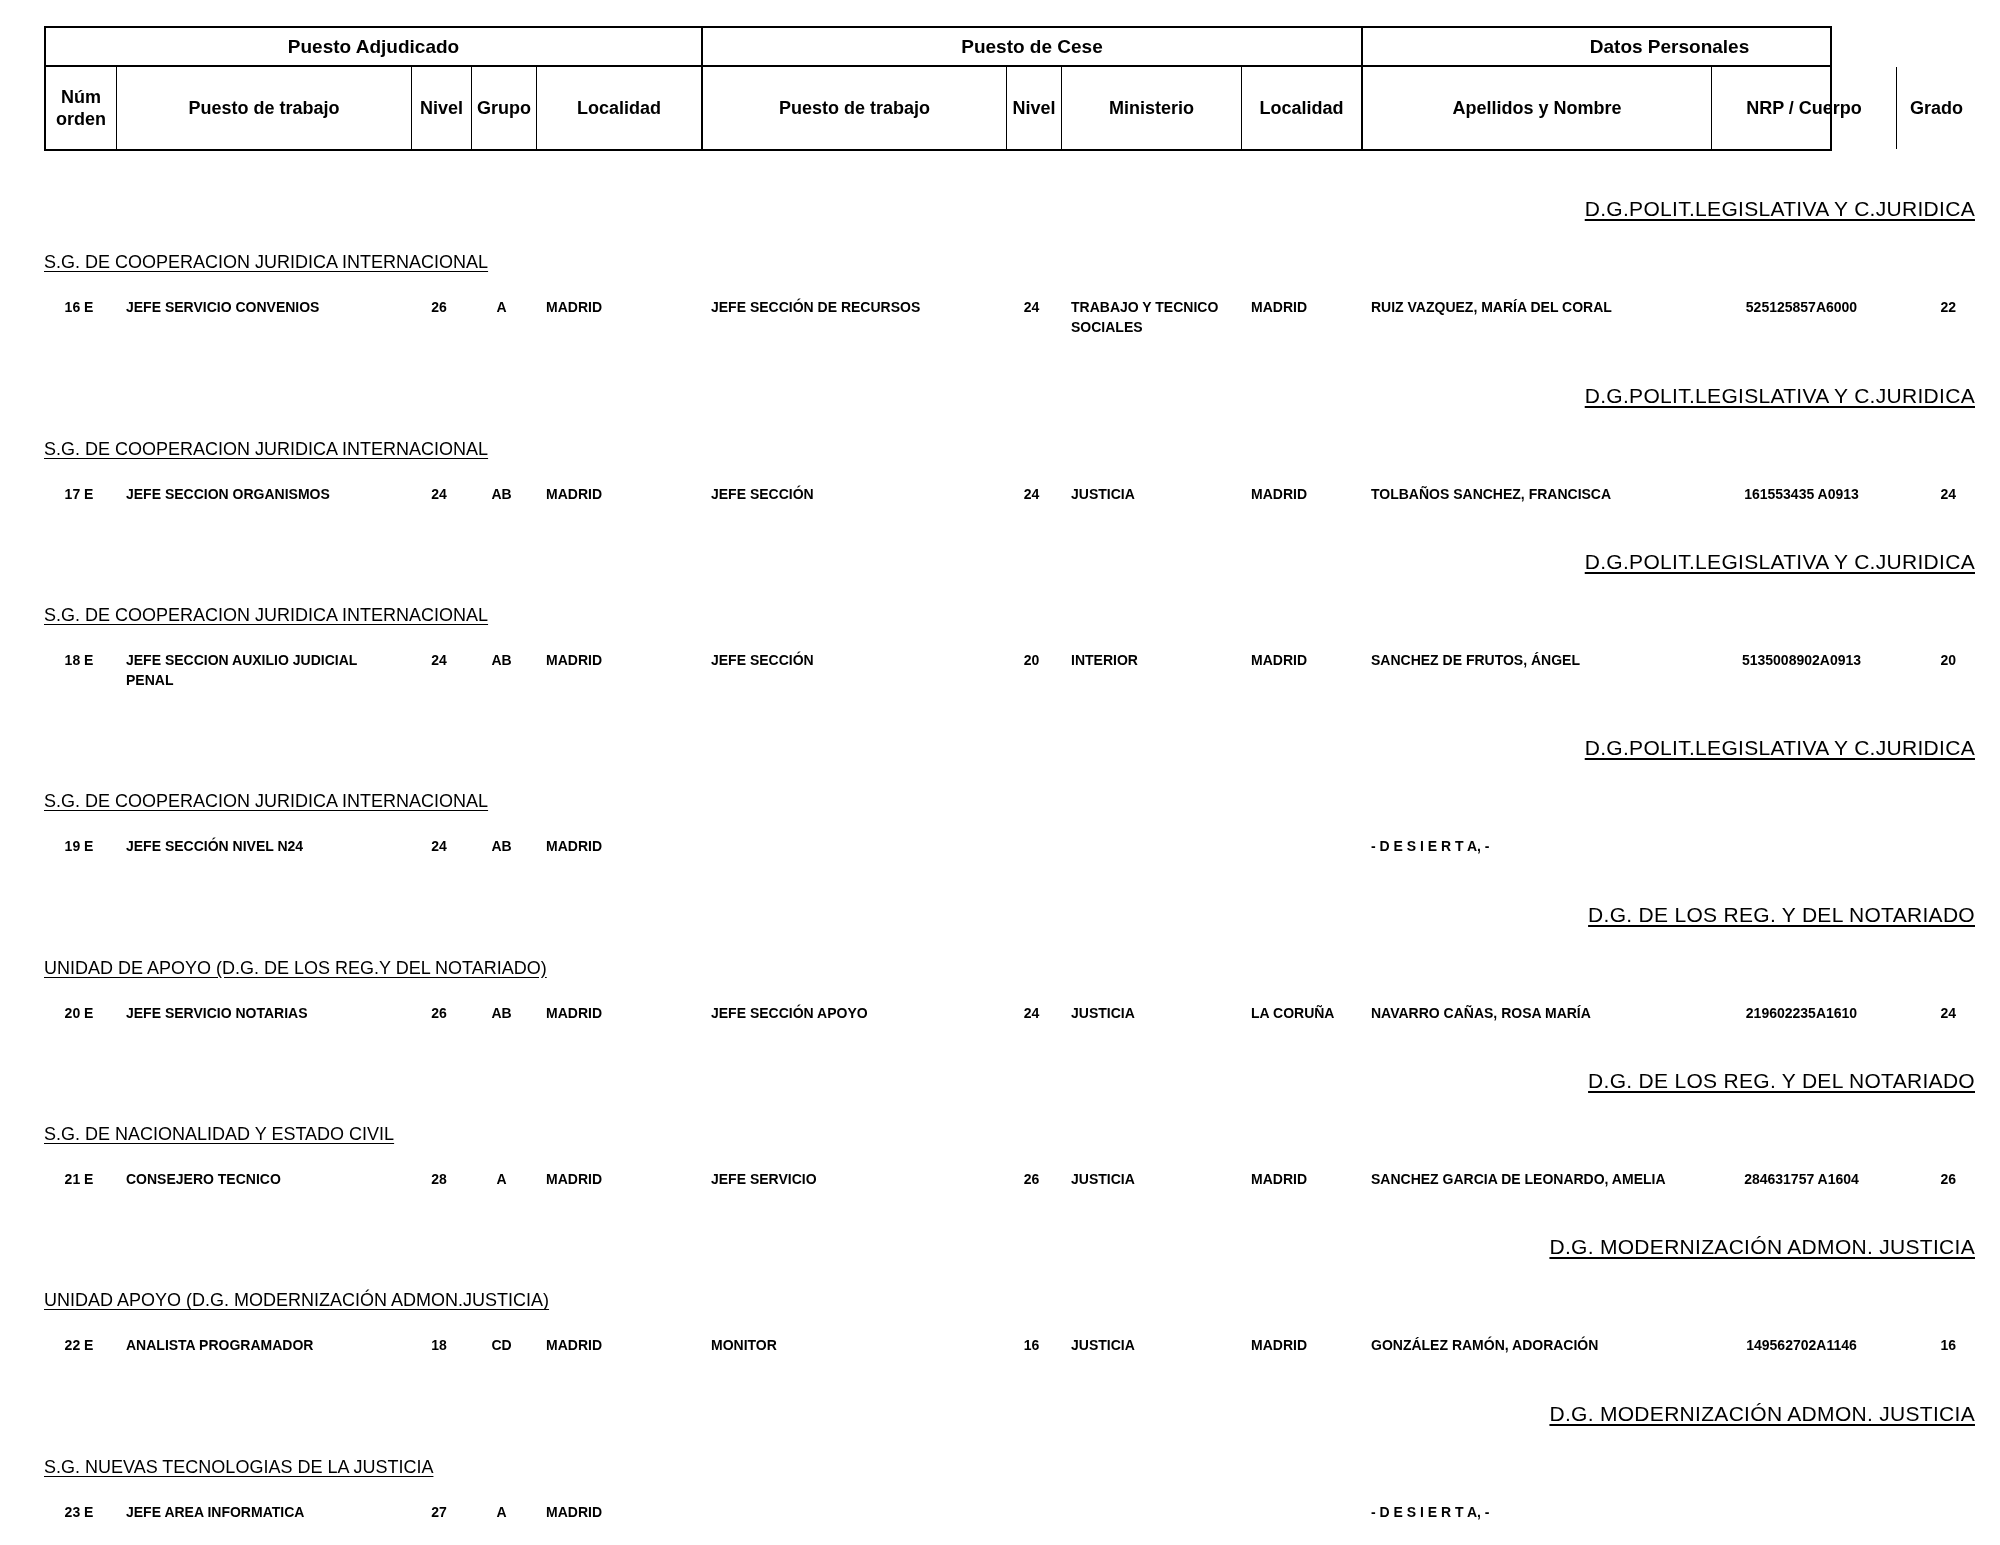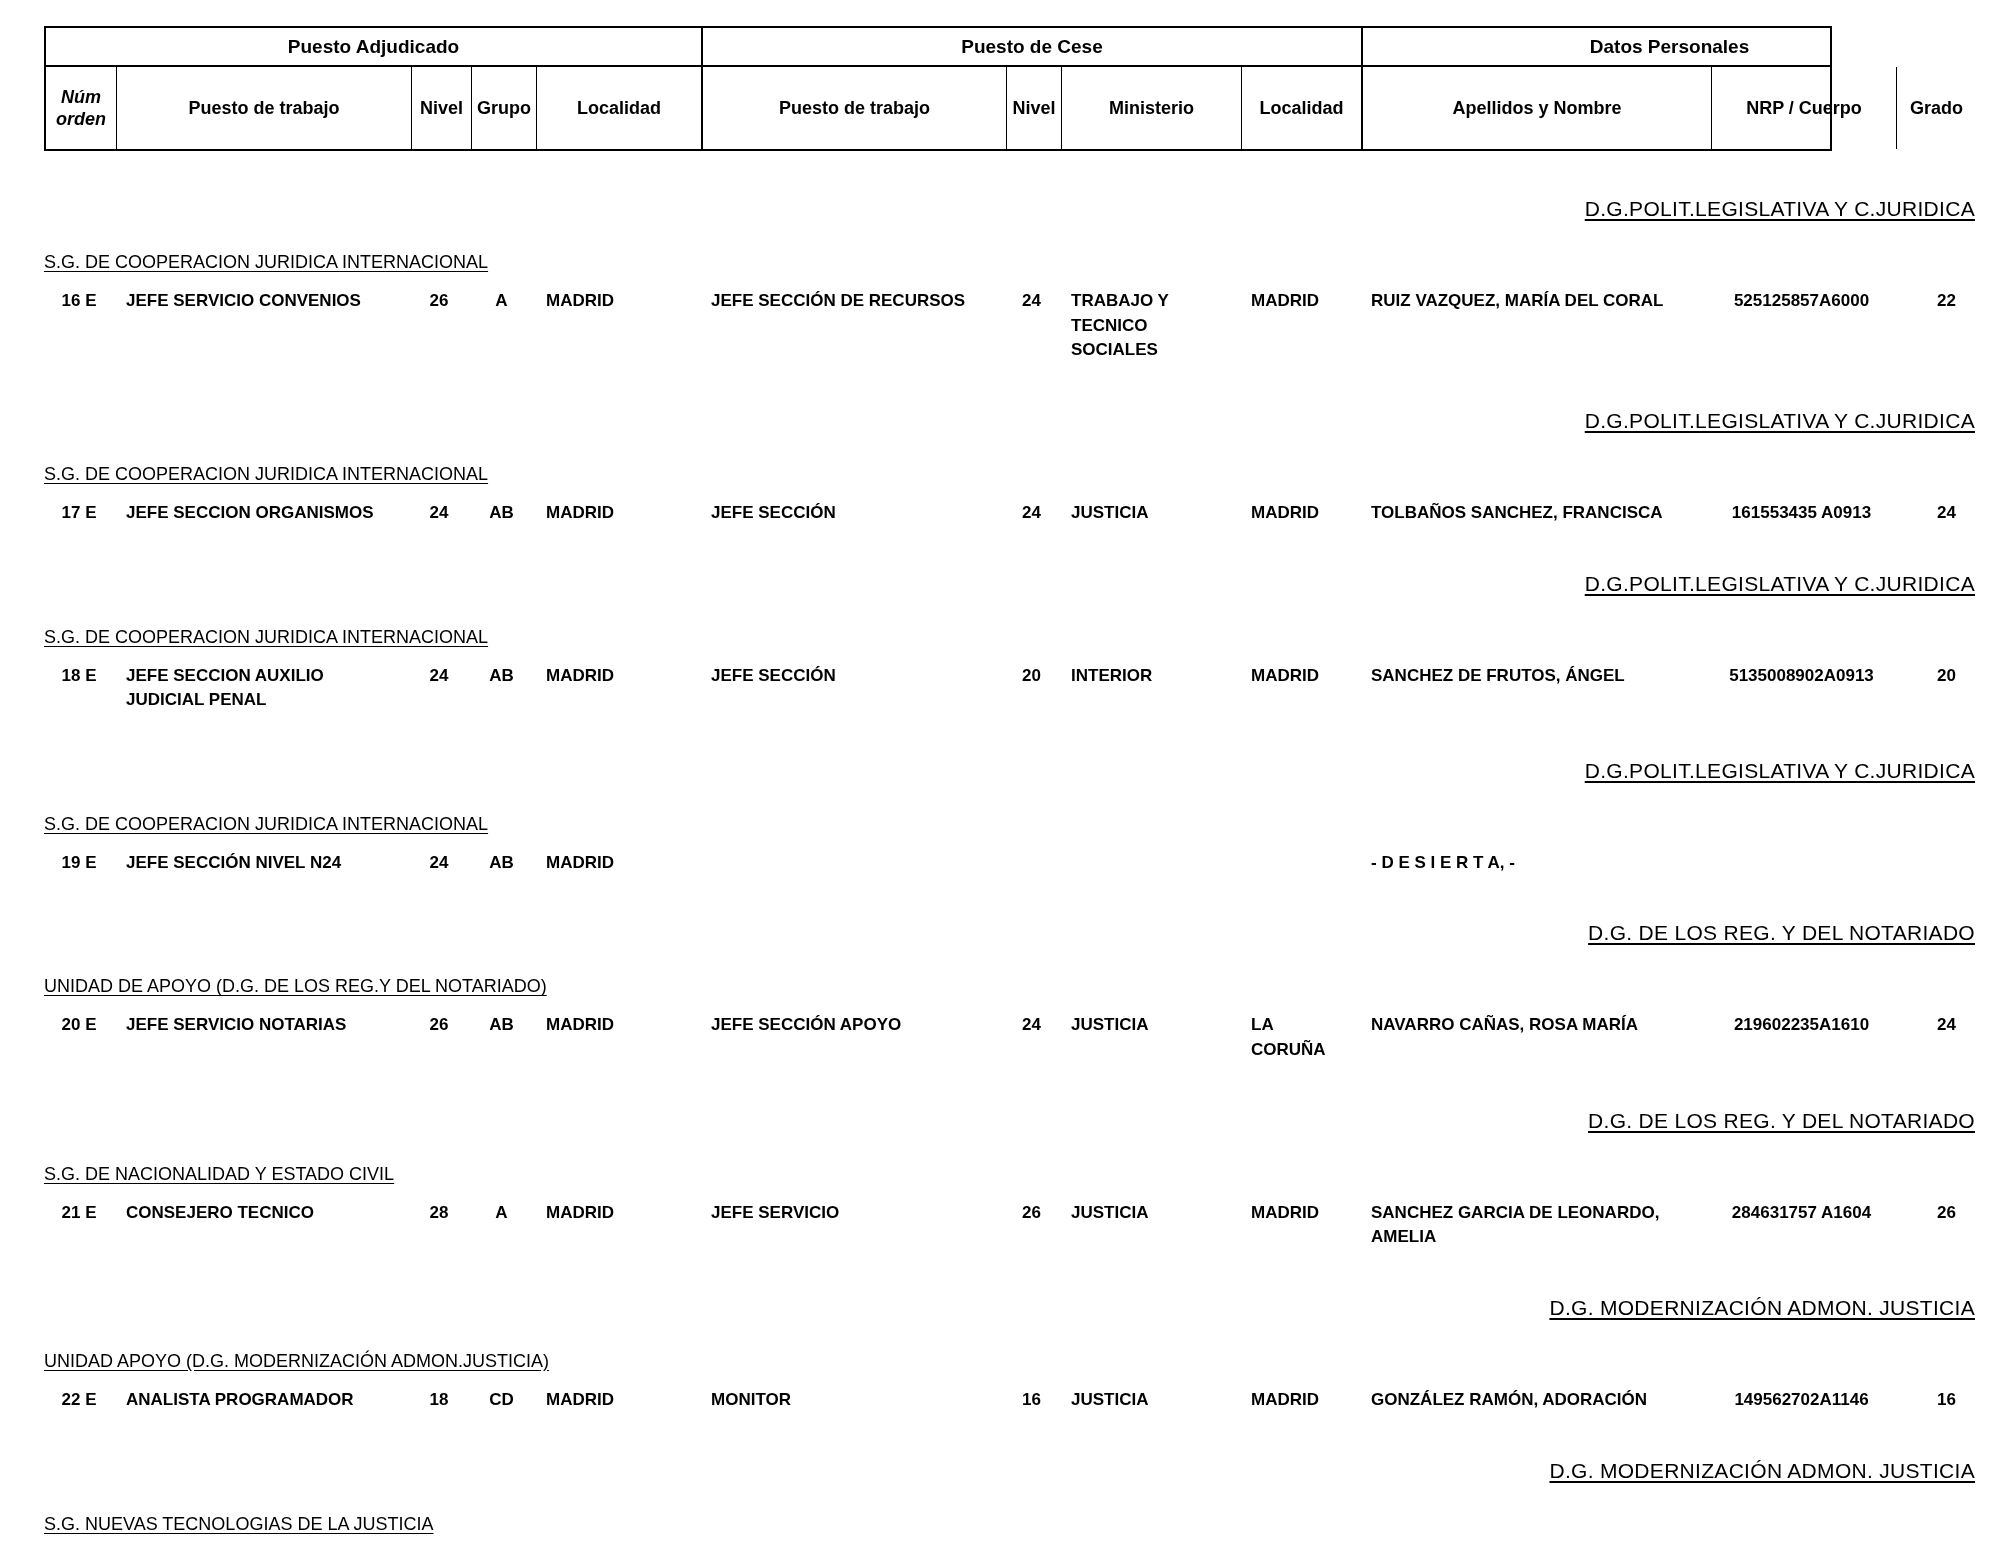--- a/index.html
+++ b/index.html
@@ -37,21 +37,21 @@
     justify-content: center;
     text-align: center;
     font-weight: bold;
     font-size: 18px;
     min-height: 82px;
     border-left: 1px solid #000;
     white-space: pre-line;
     line-height: 1.25;
     padding: 4px 2px;
   }
-  .hcell:first-child { border-left: none; font-style: italic; }
+  .hcell:first-child { border-left: none; }
   .hcell.group-start { border-left: 2px solid #000; }
 
   
   .section-heading {
     margin-top: 46px;
     font-size: 21px;
     font-weight: normal;
     text-decoration: underline;
     text-underline-offset: 3px;
     letter-spacing: 0.3px;
@@ -60,23 +60,23 @@
   .section:first-of-type .section-heading { margin-top: 30px; }
   .section-sub {
     margin-top: 31px;
     font-size: 18px;
     text-decoration: underline;
     text-underline-offset: 3px;
   }
   .grid-row {
     display: grid;
     grid-template-columns: var(--cols);
-    margin-top: 16px;
+    margin-top: 24px;
     width: 1930px;
-    font-size: 17px;
+    font-size: 14px;
     font-weight: bold;
     line-height: 1.45;
   }
   .cell { padding: 0 4px; }
   .c-num { text-align: center; }
   .c-text { padding: 0 12px; }
   .c-center { text-align: center; }
   .c-grado { text-align: right; padding-right: 18px; }
 </style>
 </head>

